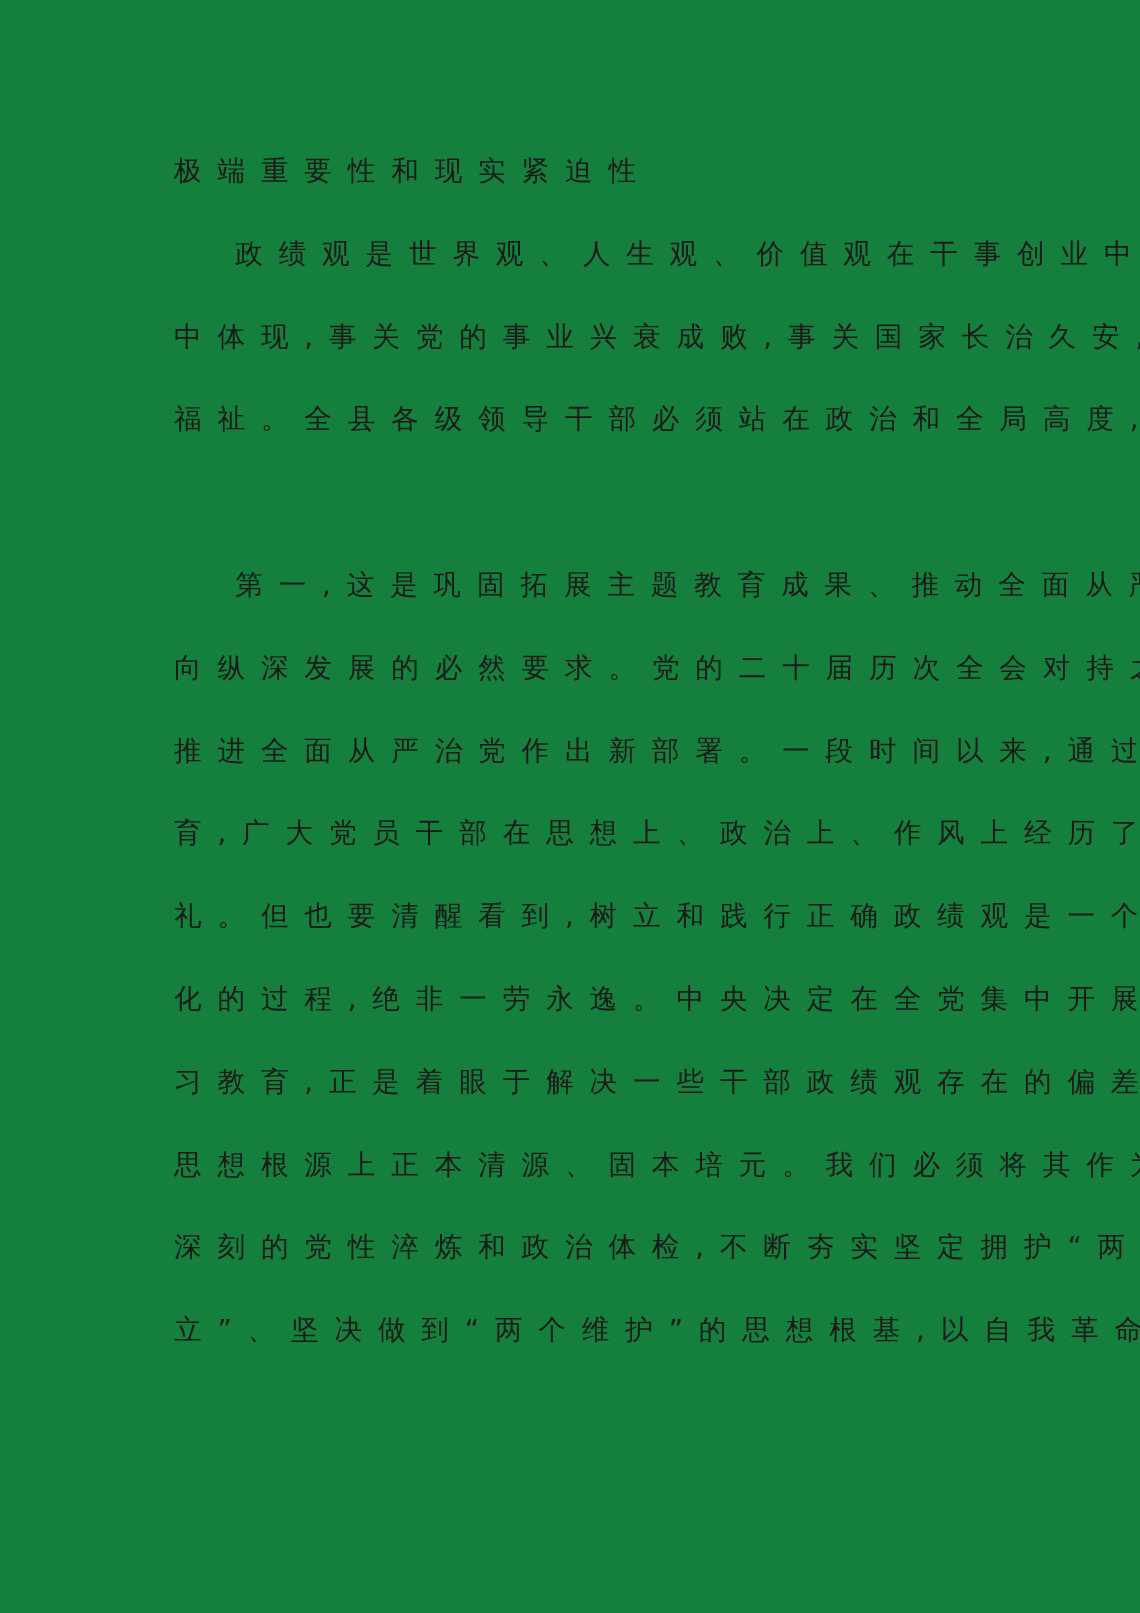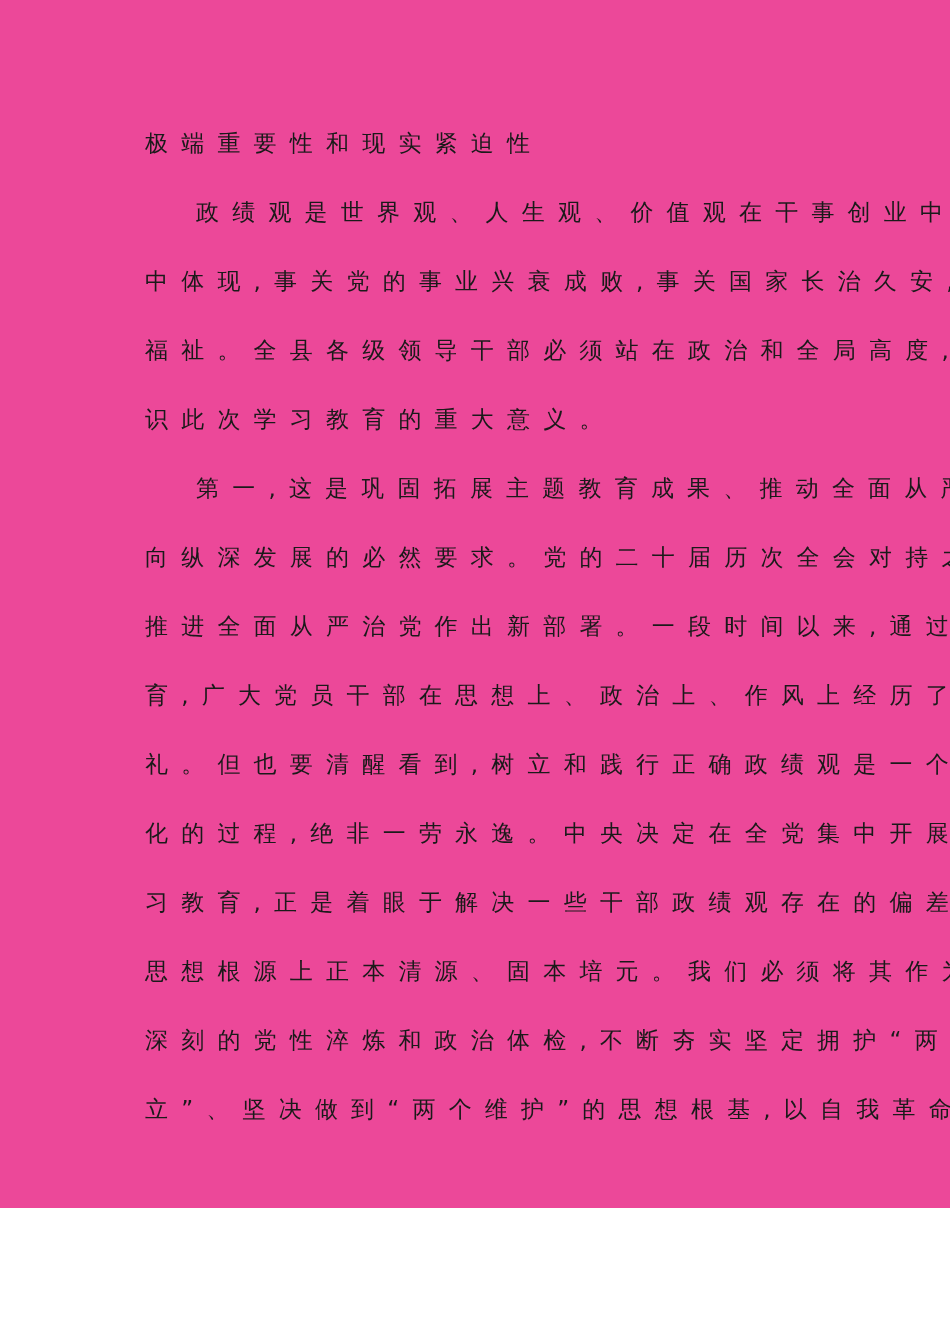--- a/index.html
+++ b/index.html
@@ -13,22 +13,22 @@
       position: relative;
       overflow: hidden;
       font-family: "DejaVu Sans", "Liberation Sans", sans-serif;
       color: #1a1a1a;
     }
     .page {
       position: absolute;
       left: 0;
       top: 0;
       width: 950px;
-      height: 1208px;
-      background: #ec4899;
+      height: 1344px;
+      background: #15803d;
     }
     .line {
       position: absolute;
       left: 145px;
       width: 665px;
       height: 30px;
       font-size: 23px;
       line-height: 30px;
       letter-spacing: 13.2px;
       white-space: nowrap;
@@ -39,21 +39,20 @@
     }
   </style>
 </head>
 <body>
 
 <div class="page">
   <div class="line" style="top:128px;">极端重要性和现实紧迫性</div>
   <div class="line indent" style="top:197px;">政绩观是世界观、人生观、价值观在干事创业中的集</div>
   <div class="line" style="top:266px;">中体现,事关党的事业兴衰成败,事关国家长治久安,事关人民</div>
   <div class="line" style="top:335px;">福祉。全县各级领导干部必须站在政治和全局高度,充分认</div>
-  <div class="line" style="top:404px;">识此次学习教育的重大意义。</div>
   <div class="line indent" style="top:473px;">第一,这是巩固拓展主题教育成果、推动全面从严治党</div>
   <div class="line" style="top:542px;">向纵深发展的必然要求。党的二十届历次全会对持之以恒</div>
   <div class="line" style="top:611px;">推进全面从严治党作出新部署。一段时间以来,通过主题教</div>
   <div class="line" style="top:680px;">育,广大党员干部在思想上、政治上、作风上经历了深刻洗</div>
   <div class="line" style="top:749px;">礼。但也要清醒看到,树立和践行正确政绩观是一个持续深</div>
   <div class="line" style="top:818px;">化的过程,绝非一劳永逸。中央决定在全党集中开展这项学</div>
   <div class="line" style="top:887px;">习教育,正是着眼于解决一些干部政绩观存在的偏差问题,从</div>
   <div class="line" style="top:956px;">思想根源上正本清源、固本培元。我们必须将其作为一次</div>
   <div class="line" style="top:1025px;">深刻的党性淬炼和政治体检,不断夯实坚定拥护“两个确</div>
   <div class="line" style="top:1094px;">立”、坚决做到“两个维护”的思想根基,以自我革命精神</div>

